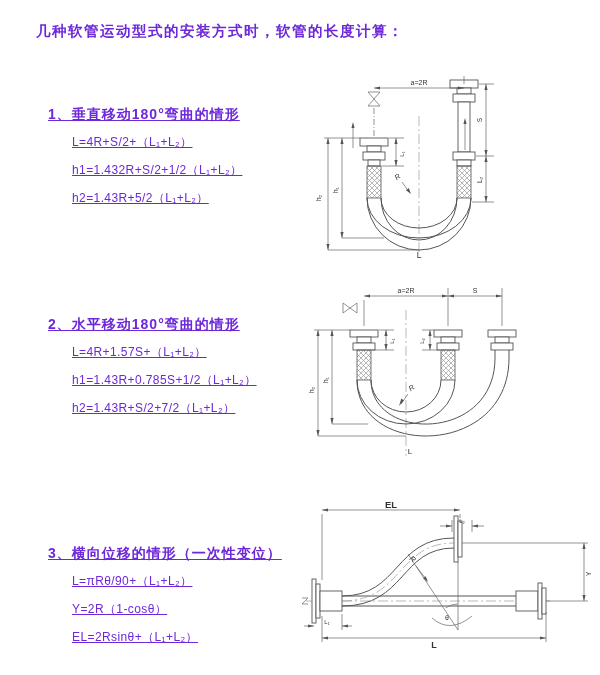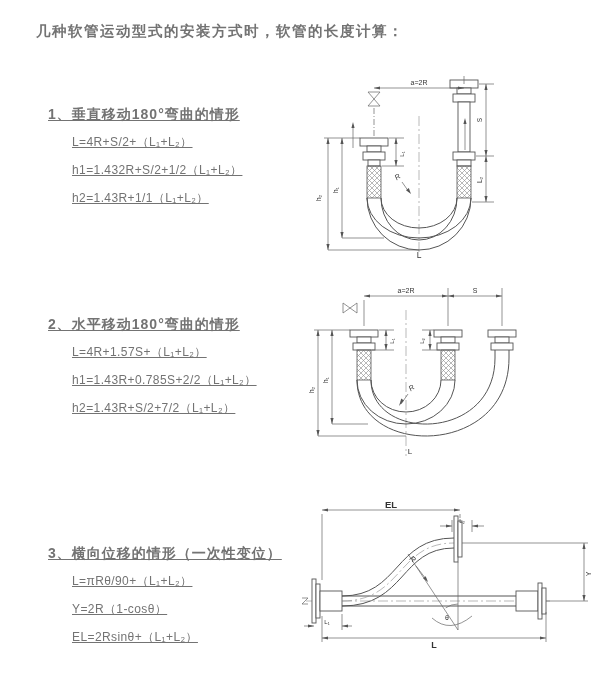--- a/index.html
+++ b/index.html
@@ -1,17 +1,17 @@
 <!DOCTYPE html>
 <html><head>
 <meta charset="utf-8">
 <style>
   html,body{margin:0;padding:0;background:#ffffff;}
   #page{position:relative;width:600px;height:675px;background:#ffffff;overflow:hidden;
-        font-family:"Liberation Sans","DejaVu Sans",sans-serif;color:#737373;}
+        font-family:"Liberation Sans","DejaVu Sans",sans-serif;color:#6d28d9;}
   #title{position:absolute;left:36px;top:22px;font-size:14.5px;font-weight:bold;letter-spacing:1.5px;}
   .sec{position:absolute;left:48px;text-decoration:underline;}
   .sec .h{font-size:14px;font-weight:bold;letter-spacing:1px;height:28px;line-height:16px;}
   .sec .f{font-size:12px;letter-spacing:.4px;height:28px;line-height:16px;padding-left:24px;}
   .diag{position:absolute;}
   svg{display:block;}
   svg text{font-family:"Liberation Sans","DejaVu Sans",sans-serif;fill:#333;}
   .ln{stroke:#555;stroke-width:1;fill:none;}
   .thin{stroke:#666;stroke-width:.7;fill:none;}
   .fit{stroke:#555;stroke-width:.9;fill:#ffffff;}
@@ -22,27 +22,27 @@
 <body>
 
 <div id="page">
 
   <div id="title">几种软管运动型式的安装方式时，软管的长度计算：</div>
 
   <div class="sec" style="top:106px;">
     <div class="h">1、垂直移动180°弯曲的情形</div>
     <div class="f">L=4R+S/2+（L₁+L₂）</div>
     <div class="f">h1=1.432R+S/2+1/2（L₁+L₂）</div>
-    <div class="f">h2=1.43R+1/1（L₁+L₂）</div>
+    <div class="f">h2=1.43R+5/2（L₁+L₂）</div>
   </div>
 
   <div class="sec" style="top:316px;">
     <div class="h">2、水平移动180°弯曲的情形</div>
     <div class="f">L=4R+1.57S+（L₁+L₂）</div>
-    <div class="f">h1=1.43R+0.785S+2/2（L₁+L₂）</div>
+    <div class="f">h1=1.43R+0.785S+1/2（L₁+L₂）</div>
     <div class="f">h2=1.43R+S/2+7/2（L₁+L₂）</div>
   </div>
 
   <div class="sec" style="top:521px;margin-top:24px;">
     <div class="h">3、横向位移的情形（一次性变位）</div>
     <div class="f">L=πRθ/90+（L₁+L₂）</div>
     <div class="f">Y=2R（1-cosθ）</div>
     <div class="f">EL=2Rsinθ+（L₁+L₂）</div>
   </div>
 

